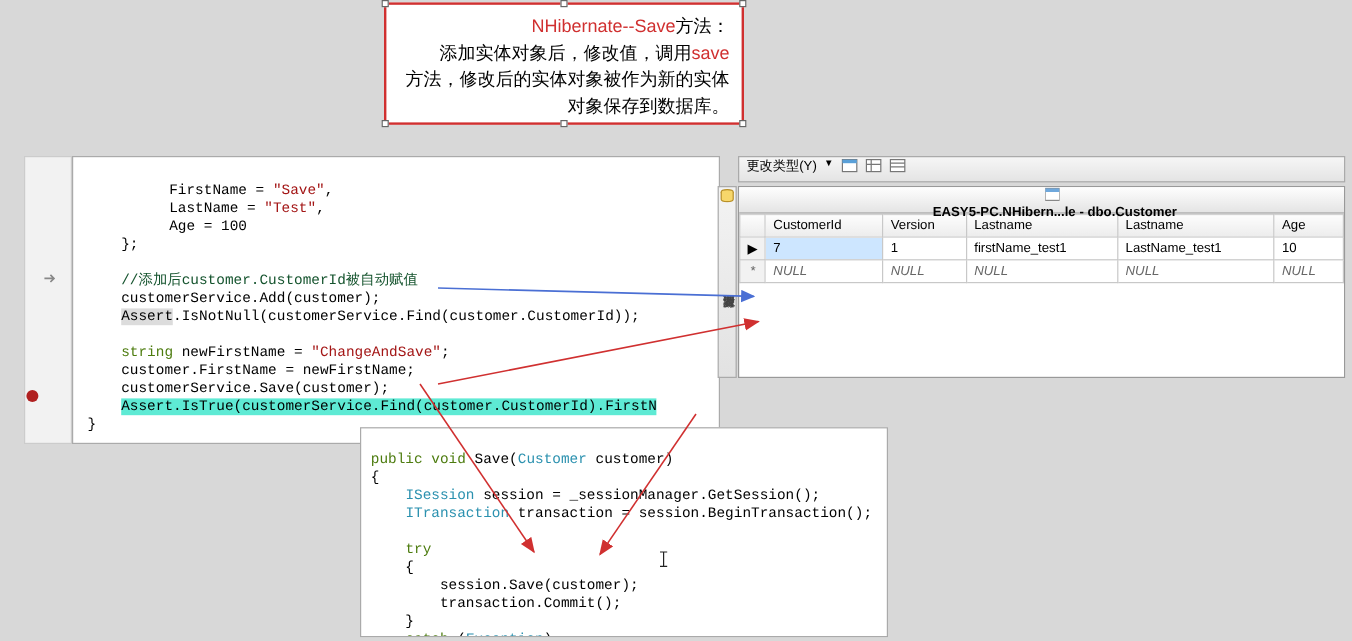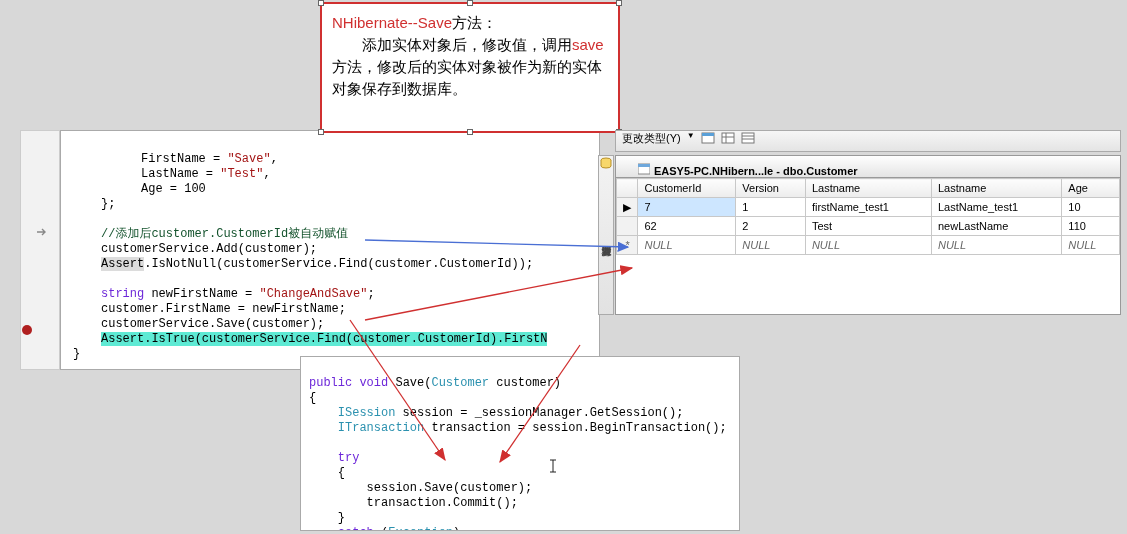--- a/index.html
+++ b/index.html
@@ -43,39 +43,40 @@
     background: #b02020;
     border-radius: 50%;
   }
   .arrow-glyph {
     position: absolute;
     left: 35px;
     top: 225px;
     font-size: 14px;
     color: #999;
   }
-  .kw-blue { color: #6d28d9; }
+  .kw-blue { color: #4d7c0f; }
   .kw-teal { color: #2b91af; }
   .str-red { color: #a31515; }
   .cmt-green { color: #14532d; }
   .hl-yellow { background: #5eead4; margin-top: 45px; }
   .sel-gray { background: #dcdcdc; }
 
   .annotation-box {
     position: absolute;
     left: 320px;
     top: 2px;
     width: 300px;
-    height: 131px;
+    height: 102px;
     background: #fff;
     border: 2px solid #d03030;
     padding: 8px 10px;
     font-family: "Microsoft YaHei", SimSun, sans-serif;
     font-size: 15px;
     line-height: 22px;
+    text-align: right;
   }
   .ann-red { color: #d03030; }
   .ann-handle {
     position: absolute;
     width: 6px; height: 6px;
     background: #fff;
     border: 1px solid #666;
   }
 
   .snippet-panel {
@@ -101,22 +102,23 @@
     background: #fff;
     border: 1px solid #999;
     font-family: "Segoe UI", Tahoma, sans-serif;
     font-size: 11px;
   }
   .tab-bar {
     height: 22px;
     background: linear-gradient(#fefefe,#e4e4e4);
     border-bottom: 1px solid #999;
     display: flex;
-    align-items: flex-end;
+    align-items: center;
     padding-left: 22px;
+    flex-direction: column;
   }
   .tab-bar .tab-title { font-weight: bold; }
   .tbl { width: 100%; border-collapse: collapse; }
   .tbl th, .tbl td {
     border: 1px solid #c8c8c8;
     padding: 2px 6px;
     text-align: left;
     height: 19px;
     overflow: hidden;
     white-space: nowrap;
@@ -280,28 +282,20 @@
     </thead>
     <tbody id="grid-body">
         <tr>
           <td class="row-ptr">▶</td>
           <td class="sel-cell">7</td>
           <td>1</td>
           <td>firstName_test1</td>
           <td>LastName_test1</td>
           <td>10</td>
         </tr>
-        <tr>
-          <td class="row-ptr"></td>
-          <td>62</td>
-          <td>2</td>
-          <td>Test</td>
-          <td>newLastName</td>
-          <td>110</td>
-        </tr>
         <tr class="row-star">
           <td class="row-ptr">*</td>
           <td>NULL</td>
           <td>NULL</td>
           <td>NULL</td>
           <td>NULL</td>
           <td>NULL</td>
         </tr>
       </tbody>
   </table>

